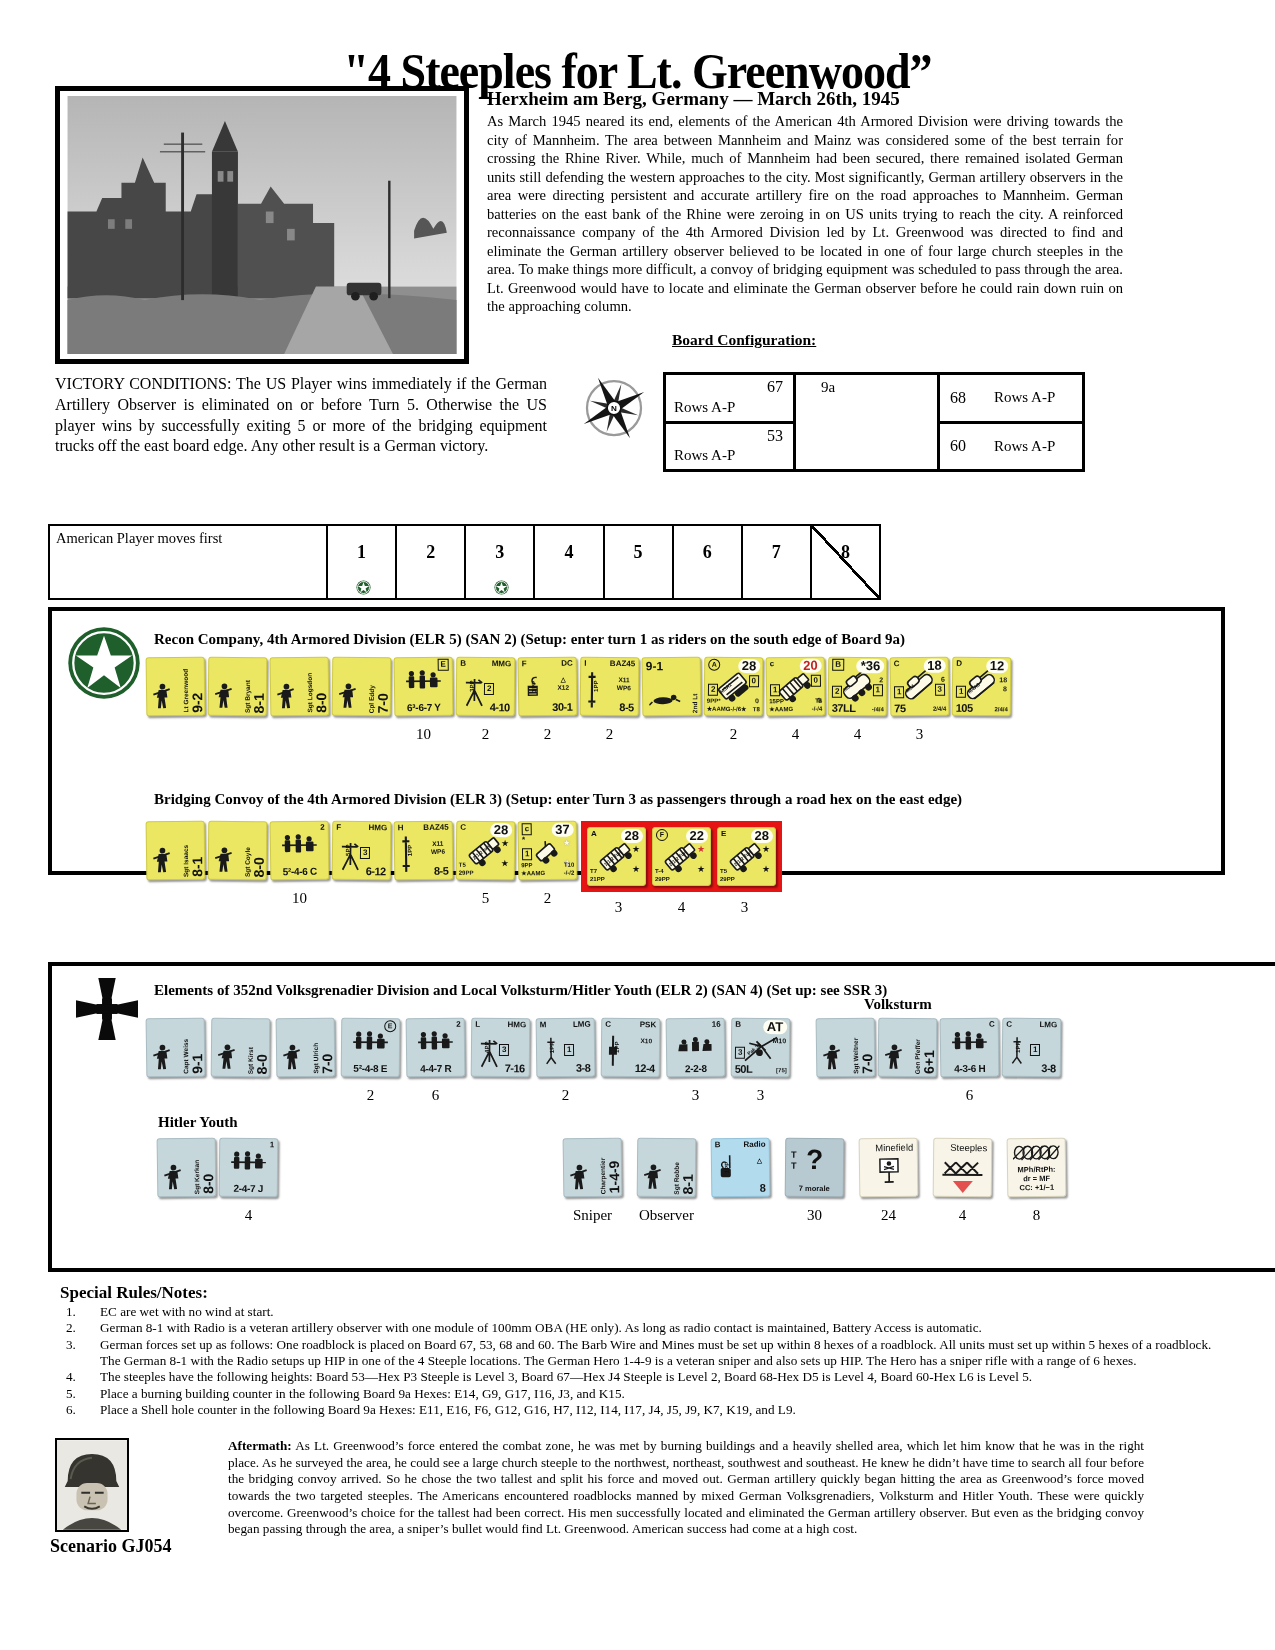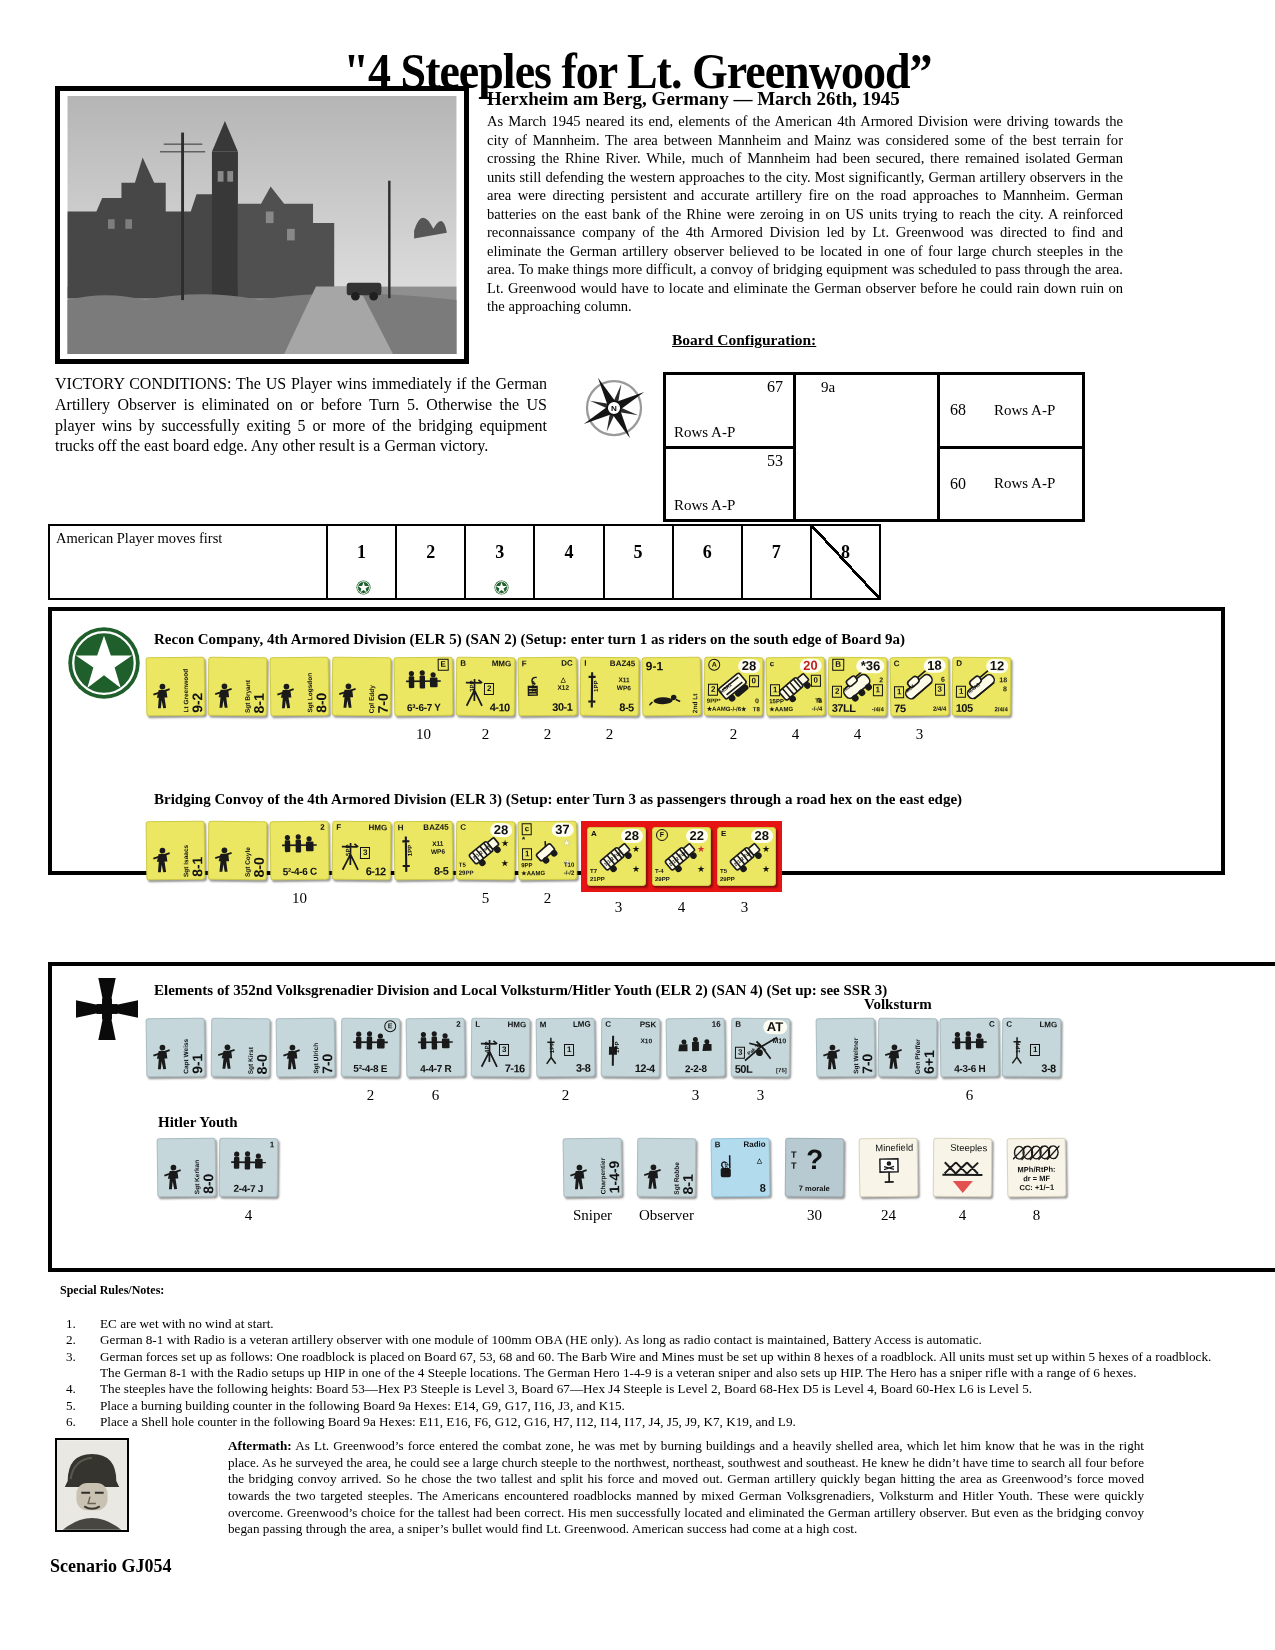--- a/index.html
+++ b/index.html
@@ -13,21 +13,21 @@
          border:5px solid #000;background:#fff;padding:5px;box-sizing:border-box;}
   .photo svg{width:100%;height:100%;display:block;}
   .intro{position:absolute;left:487px;top:88px;width:636px;}
   .intro-h{font-size:19px;font-weight:bold;margin-bottom:2px;}
   .intro-b{font-size:14.6px;line-height:1.27;text-align:justify;}
 
   
   .bc-head{position:absolute;left:672px;top:331px;font-size:15.5px;font-weight:bold;text-decoration:underline;}
   .compass{position:absolute;left:578px;top:368px;width:72px;height:80px;}
   .compass svg{width:100%;height:100%;}
-  .config-table{position:absolute;left:663px;top:372px;width:422px;height:150px;
+  .config-table{position:absolute;left:663px;top:372px;width:422px;height:100px;
                 border:3px solid #000;display:flex;box-sizing:border-box;}
   .cfg-col{width:127px;display:flex;flex-direction:column;}
   .cfg-cell{flex:1;position:relative;}
   .cfg-cell.divider{border-bottom:3px solid #000;}
   .cfg-num-tr{position:absolute;top:3px;right:10px;font-size:16px;}
   .cfg-rows-bl{position:absolute;bottom:5px;left:8px;font-size:15px;}
   .cfg-mid{flex:1;border-left:3px solid #000;border-right:3px solid #000;padding:4px 0 0 25px;font-size:15px;}
   .cfg-colR{width:142px;display:flex;flex-direction:column;}
   .cfg-cellR{flex:1;position:relative;display:flex;align-items:center;}
   .cfg-cellR.divider{border-bottom:3px solid #000;}
@@ -129,27 +129,27 @@
   .icn.halftrack-icon,.icn.truck-icon,.icn.jeep-icon,.icn.armored-car-icon,.icn.tank-icon{left:7px;top:7px;width:43px;height:43px;}
   .icn.at-gun-icon{left:7px;top:14px;width:41px;height:31px;}
   .icn.minefield-sign-icon{left:16px;top:15px;width:26px;height:31px;}
   .icn.roadblock-icon{left:5px;top:19px;width:47px;height:20px;}
   .icn.wire-icon{left:5px;top:5px;width:47px;height:17px;}
   .cell:nth-child(odd) .counter{transform:rotate(-0.8deg);}
   .cell:nth-child(even) .counter{transform:rotate(0.6deg);}
 
   
   .sr{position:absolute;left:60px;top:1283px;width:1162px;}
-  .sr-head{font-size:12px;font-weight:bold;margin-bottom:18px;}
+  .sr-head{font-size:17px;font-weight:bold;margin-bottom:1px;}
   .sr-item{display:flex;font-size:13.2px;line-height:1.24;}
   .sr-num{width:40px;flex:0 0 auto;padding-left:6px;box-sizing:border-box;}
   .sr-text{flex:1;}
   .portrait{position:absolute;left:55px;top:1438px;width:74px;height:94px;border:2px solid #000;box-sizing:border-box;}
   .portrait svg{width:100%;height:100%;display:block;}
-  .scen-id{position:absolute;left:50px;top:1536px;font-size:18px;font-weight:bold;margin-top:20px;}
+  .scen-id{position:absolute;left:50px;top:1536px;font-size:18px;font-weight:bold;}
   .aftermath{position:absolute;left:228px;top:1438px;width:916px;font-size:13.2px;line-height:1.26;text-align:justify;}
   .aftermath b{font-weight:bold;}
 </style>
 </head>
 <body>
 
 <div class="page">
 
   <h1 class="title">"4 Steeples for Lt. Greenwood”</h1>
 

